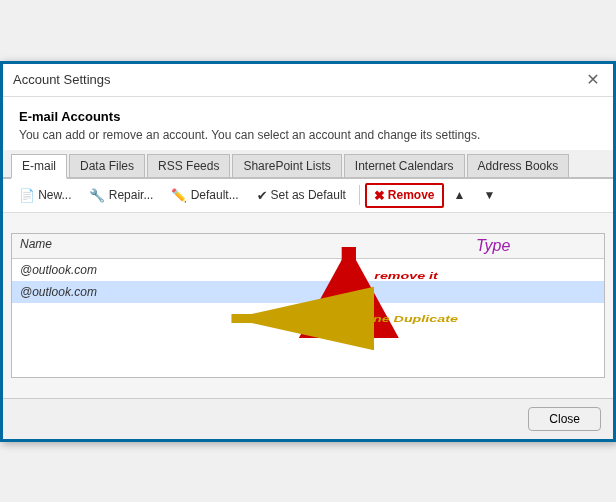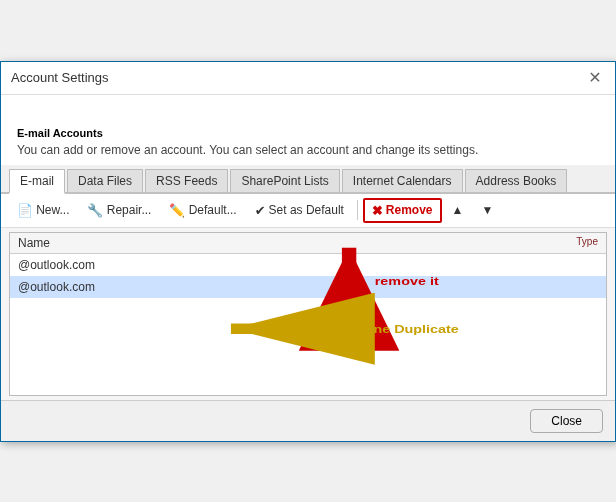--- a/index.html
+++ b/index.html
@@ -9,21 +9,21 @@
       background: #f0f0f0;
       display: flex;
       align-items: center;
       justify-content: center;
       min-height: 100vh;
     }
     .dialog {
       width: 616px;
       height: 381px;
       background: #f5f5f5;
-      border: 1px solid #0369a1;
+      border: 3px solid #0369a1;
       box-shadow: 2px 2px 8px rgba(0,0,0,0.3);
       display: flex;
       flex-direction: column;
     }
     .title-bar {
       background: #fff;
       border-bottom: 1px solid #ddd;
       padding: 6px 10px;
       display: flex;
       align-items: center;
@@ -45,24 +45,23 @@
       display: flex;
       align-items: center;
       justify-content: center;
       padding: 0;
     }
     .dialog-header {
       padding: 12px 16px 8px;
       background: #fff;
     }
     .dialog-header h2 {
-      font-size: 11px;
+      font-size: 13px;
       font-weight: bold;
       margin-bottom: 4px;
-      margin-top: 20px;
     }
     .dialog-header p {
       font-size: 12px;
       color: #444;
     }
     .tabs-bar {
       display: flex;
       background: #f0f0f0;
       border-bottom: 2px solid #c0c0c0;
       padding: 4px 8px 0;
@@ -108,33 +107,34 @@
     .toolbar-btn .btn-icon { font-size: 13px; }
     .remove-btn {
       border: 2px solid #c00 !important;
       color: #c00;
       font-weight: bold;
     }
     .separator { width: 1px; height: 20px; background: #ccc; margin: 0 3px; }
     .content-area {
       flex: 1;
       background: #fff;
-      margin: 4px 8px;
+      margin: 20px 8px;
       border: 1px solid #bbb;
       overflow: hidden;
       position: relative;
+      font-style: italic;
     }
     .table-header {
       display: flex;
       background: #f5f5f5;
       border-bottom: 1px solid #ccc;
       padding: 3px 8px;
     }
     .col-name { flex: 1; font-size: 12px; color: #333; }
-    .col-type { width: 120px; font-size: 10px; color: #7f1d1d; text-align: right; }
+    .col-type { width: 120px; font-size: 16px; color: #a21caf; }
     .table-row {
       display: flex;
       padding: 4px 8px;
       cursor: pointer;
     }
     .table-row.selected { background: #cce0ff; }
     .cell-name { flex: 1; font-size: 12px; color: #333; }
     .cell-type { width: 120px; font-size: 12px; color: #333; }
     .footer {
       display: flex;

